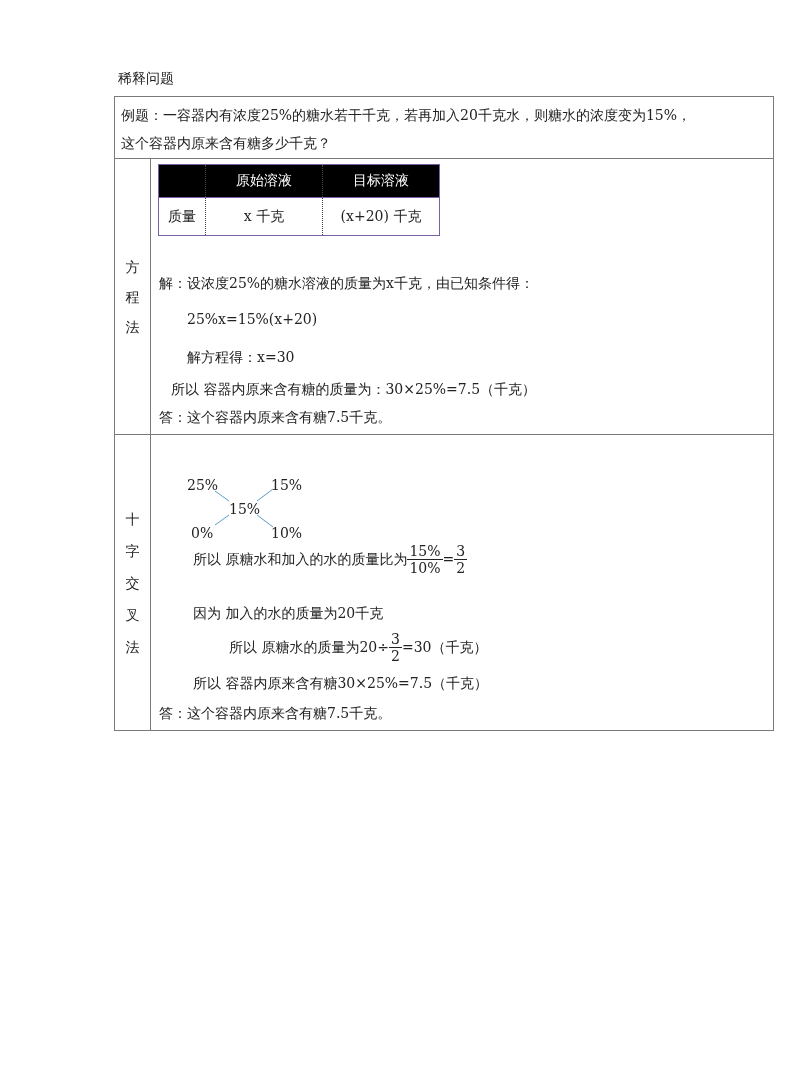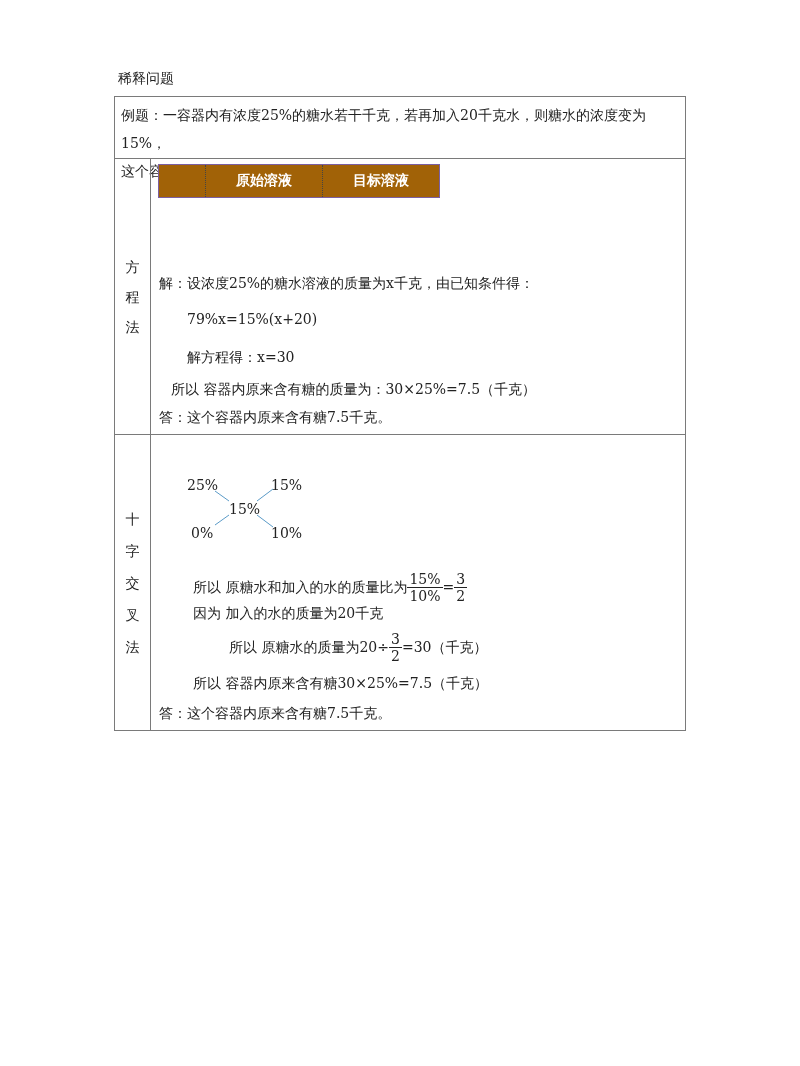--- a/index.html
+++ b/index.html
@@ -1,28 +1,28 @@
 <!DOCTYPE html>
 <html><head>
 <meta charset="utf-8">
 <style>
   html, body { margin:0; padding:0; background:#ffffff; }
   body { width:800px; height:1066px; position:relative; font-family:"DejaVu Serif","Liberation Serif",serif; color:#222; }
   .title { position:absolute; left:118px; top:70px; font-size:14px; }
-  .outer { position:absolute; left:114px; top:96px; width:572px; border:1px solid #7a7a7a; box-sizing:border-box; }
+  .outer { position:absolute; left:114px; top:96px; width:660px; border:1px solid #7a7a7a; box-sizing:border-box; }
   .qrow { border-bottom:1px solid #7a7a7a; padding:4px 6px 4px 6px; font-size:14px; line-height:28px; height:62px; box-sizing:border-box; }
   .mrow { display:flex; border-bottom:1px solid #7a7a7a; position:relative; }
   .mrow:last-child { border-bottom:none; }
   .mlabel { width:35px; border-right:1px solid #7a7a7a; display:flex; flex-direction:column; align-items:center; justify-content:center; font-size:14px; line-height:30px; }
   .mbody { flex:1; position:relative; }
   .row1 { height:275px; }
   .row2 { height:295px; }
   .line { position:absolute; font-size:14px; white-space:nowrap; }
   table.sol { position:absolute; left:7px; top:5px; border-collapse:collapse; font-size:14px; }
-  table.sol th { background:#a16207; color:#fff; font-weight:bold; height:30px; }
+  table.sol th { background:#000000; color:#fff; font-weight:normal; height:30px; }
   table.sol td, table.sol th { border-left:1px dotted #444; text-align:center; }
   table.sol td { height:35px; border-top:1px solid #7b5fa3; }
   table.sol tr td:first-child, table.sol tr th:first-child { border-left:none; }
   table.sol { border:1px solid #7b5fa3; }
   .c0 { width:44px; } .c1 { width:114px; } .c2 { width:114px; }
   .frac { display:inline-flex; flex-direction:column; align-items:center; vertical-align:middle; line-height:16px; }
   .frac .num { border-bottom:1px solid #222; padding:0 2px; }
   .cross { position:absolute; left:30px; top:40px; width:130px; height:70px; }
   .cross span { position:absolute; font-size:14px; }
 </style>
@@ -44,24 +44,29 @@
       <span>法</span>
     </div>
     <div class="mbody">
       <table class="sol">
         <tbody>
             <tr>
           <th class="c0"></th>
           <th class="c1">原始溶液</th>
           <th class="c2">目标溶液</th>
         </tr>
+        <tr>
+          <td>质量</td>
+          <td>x 千克</td>
+          <td>(x+20) 千克</td>
+        </tr>
       </tbody>
         </table>
       <div class="line" style="left:8px;top:116px;">解：设浓度25%的糖水溶液的质量为x千克，由已知条件得：</div>
-      <div class="line" style="left:36px;top:152px;">79%x=15%(x+20)</div>
+      <div class="line" style="left:36px;top:152px;">25%x=15%(x+20)</div>
       <div class="line" style="left:36px;top:190px;">解方程得：x=30</div>
       <div class="line" style="left:20px;top:222px;">所以 容器内原来含有糖的质量为：30×25%=7.5（千克）</div>
       <div class="line" style="left:8px;top:250px;">答：这个容器内原来含有糖7.5千克。</div>
     </div>
   </div>
 
   <div class="mrow row2">
     <div class="mlabel" style="line-height:32px;">
       <span>十</span>
       <span>字</span>
@@ -76,21 +81,21 @@
           <line x1="76" y1="26" x2="92" y2="14" stroke="#5b9bc8" stroke-width="1"></line>
           <line x1="34" y1="50" x2="48" y2="40" stroke="#5b9bc8" stroke-width="1"></line>
           <line x1="76" y1="40" x2="92" y2="52" stroke="#5b9bc8" stroke-width="1"></line>
         </svg>
         <span style="left:6px;top:2px;">25%</span>
         <span style="left:90px;top:2px;">15%</span>
         <span style="left:48px;top:26px;">15%</span>
         <span style="left:10px;top:50px;">0%</span>
         <span style="left:90px;top:50px;">10%</span>
       </div>
-      <div class="line" style="left:42px;top:136px;">
+      <div class="line" style="left:42px;top:108px;">
         <span>所以 原糖水和加入的水的质量比为</span><span class="frac">
             <span class="num">15%</span>
             <span>10%</span>
           </span><span>=</span><span class="frac">
             <span class="num">3</span>
             <span>2</span>
           </span>
       </div>
       <div class="line" style="left:42px;top:170px;">因为 加入的水的质量为20千克</div>
       <div class="line" style="left:42px;top:196px;margin-left:36px;">

